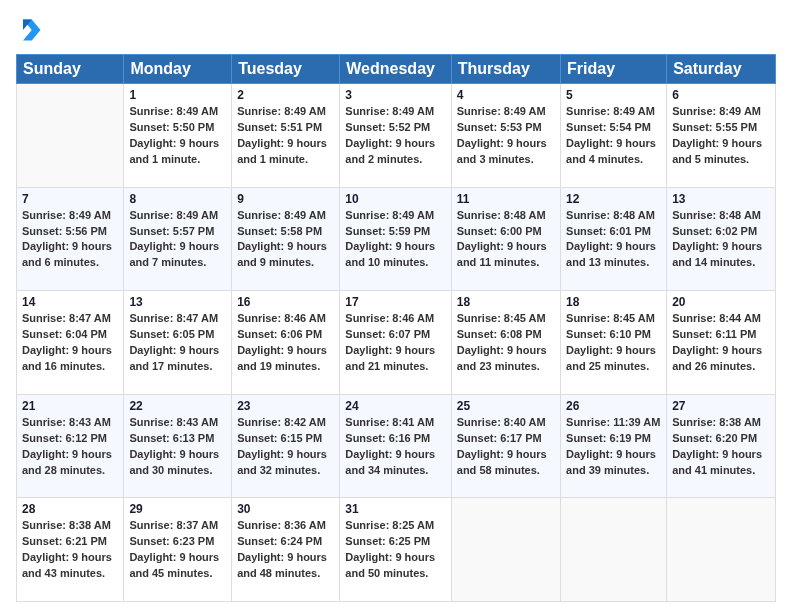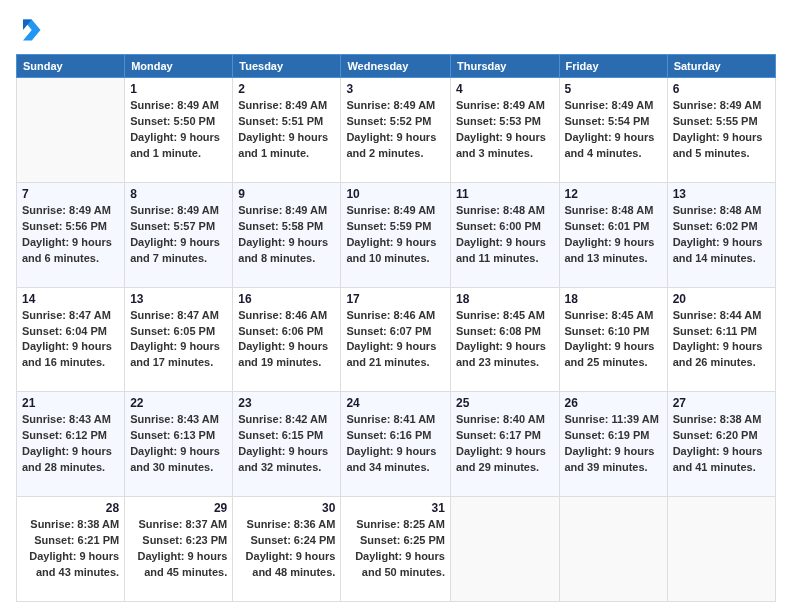--- a/index.html
+++ b/index.html
@@ -56,21 +56,21 @@
     }
     .calendar {
       flex: 1;
       border-collapse: collapse;
       width: 100%;
       border: 1px solid #ccc;
     }
     .calendar th {
       background: #2b6cb0;
       color: #fff;
-      font-size: 11px;
+      font-size: 16px;
       font-weight: bold;
       padding: 5px 6px;
       text-align: left;
       border: 1px solid #4a90d9;
     }
     .calendar td {
       border: 1px solid #ddd;
       vertical-align: top;
       padding: 4px 5px;
       width: 113px;
@@ -91,21 +91,20 @@
       font-size: 11px;
       color: #333;
       line-height: 1.45;
       font-weight: bold;
     }
     .empty-cell {
       background: #f9f9f9 !important;
     }
     .last-row td {
       height: 70px;
-      text-align: right;
     }
   </style>
 </head>
 <body>
 
 <div class="page">
   <div class="header">
     <div class="logo">
       <svg class="logo-icon" viewBox="0 0 32 32">
         <polygon points="18,4 28,16 18,28 8,28 18,16 8,4" fill="#2196f3"></polygon>
@@ -210,21 +209,21 @@
               <div>Daylight: 9 hours</div>
               <div>and 7 minutes.</div>
             </div>
           </td>
           <td>
             <div class="day-num">9</div>
             <div class="day-detail">
               <div>Sunrise: 8:49 AM</div>
               <div>Sunset: 5:58 PM</div>
               <div>Daylight: 9 hours</div>
-              <div>and 8 minutes.</div>
+              <div>and 9 minutes.</div>
             </div>
           </td>
           <td>
             <div class="day-num">10</div>
             <div class="day-detail">
               <div>Sunrise: 8:49 AM</div>
               <div>Sunset: 5:59 PM</div>
               <div>Daylight: 9 hours</div>
               <div>and 10 minutes.</div>
             </div>
@@ -358,21 +357,21 @@
               <div>Daylight: 9 hours</div>
               <div>and 34 minutes.</div>
             </div>
           </td>
           <td>
             <div class="day-num">25</div>
             <div class="day-detail">
               <div>Sunrise: 8:40 AM</div>
               <div>Sunset: 6:17 PM</div>
               <div>Daylight: 9 hours</div>
-              <div>and 29 minutes.</div>
+              <div>and 58 minutes.</div>
             </div>
           </td>
           <td>
             <div class="day-num">26</div>
             <div class="day-detail">
               <div>Sunrise: 11:39 AM</div>
               <div>Sunset: 6:19 PM</div>
               <div>Daylight: 9 hours</div>
               <div>and 39 minutes.</div>
             </div>

